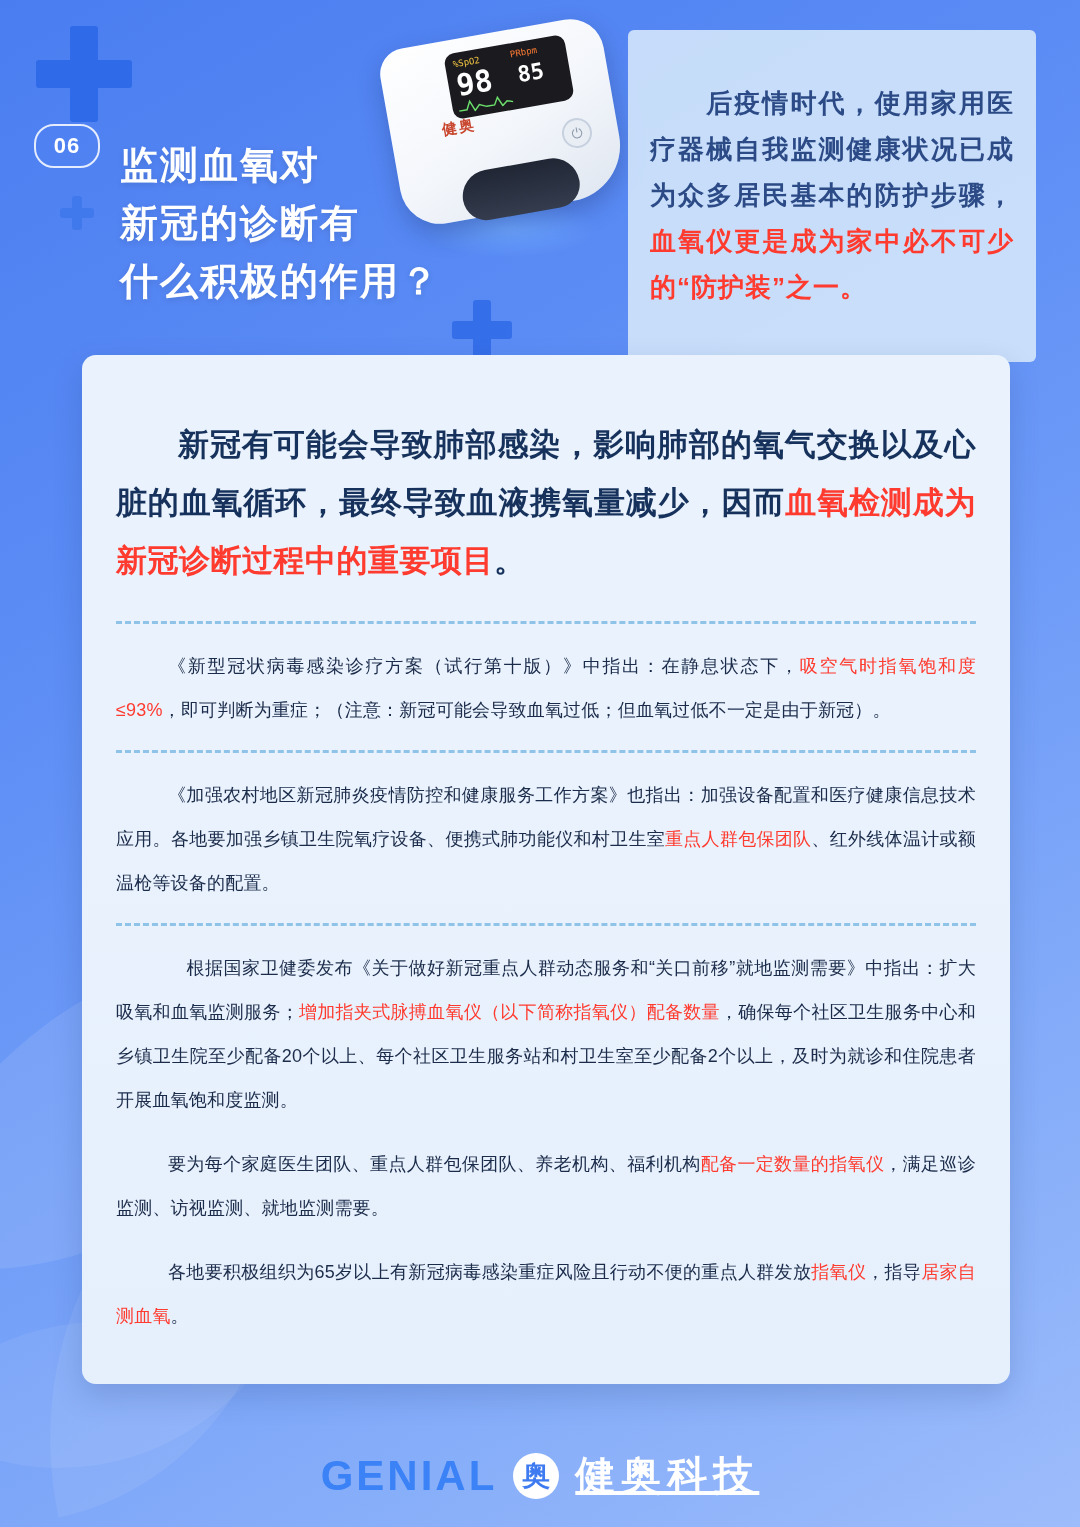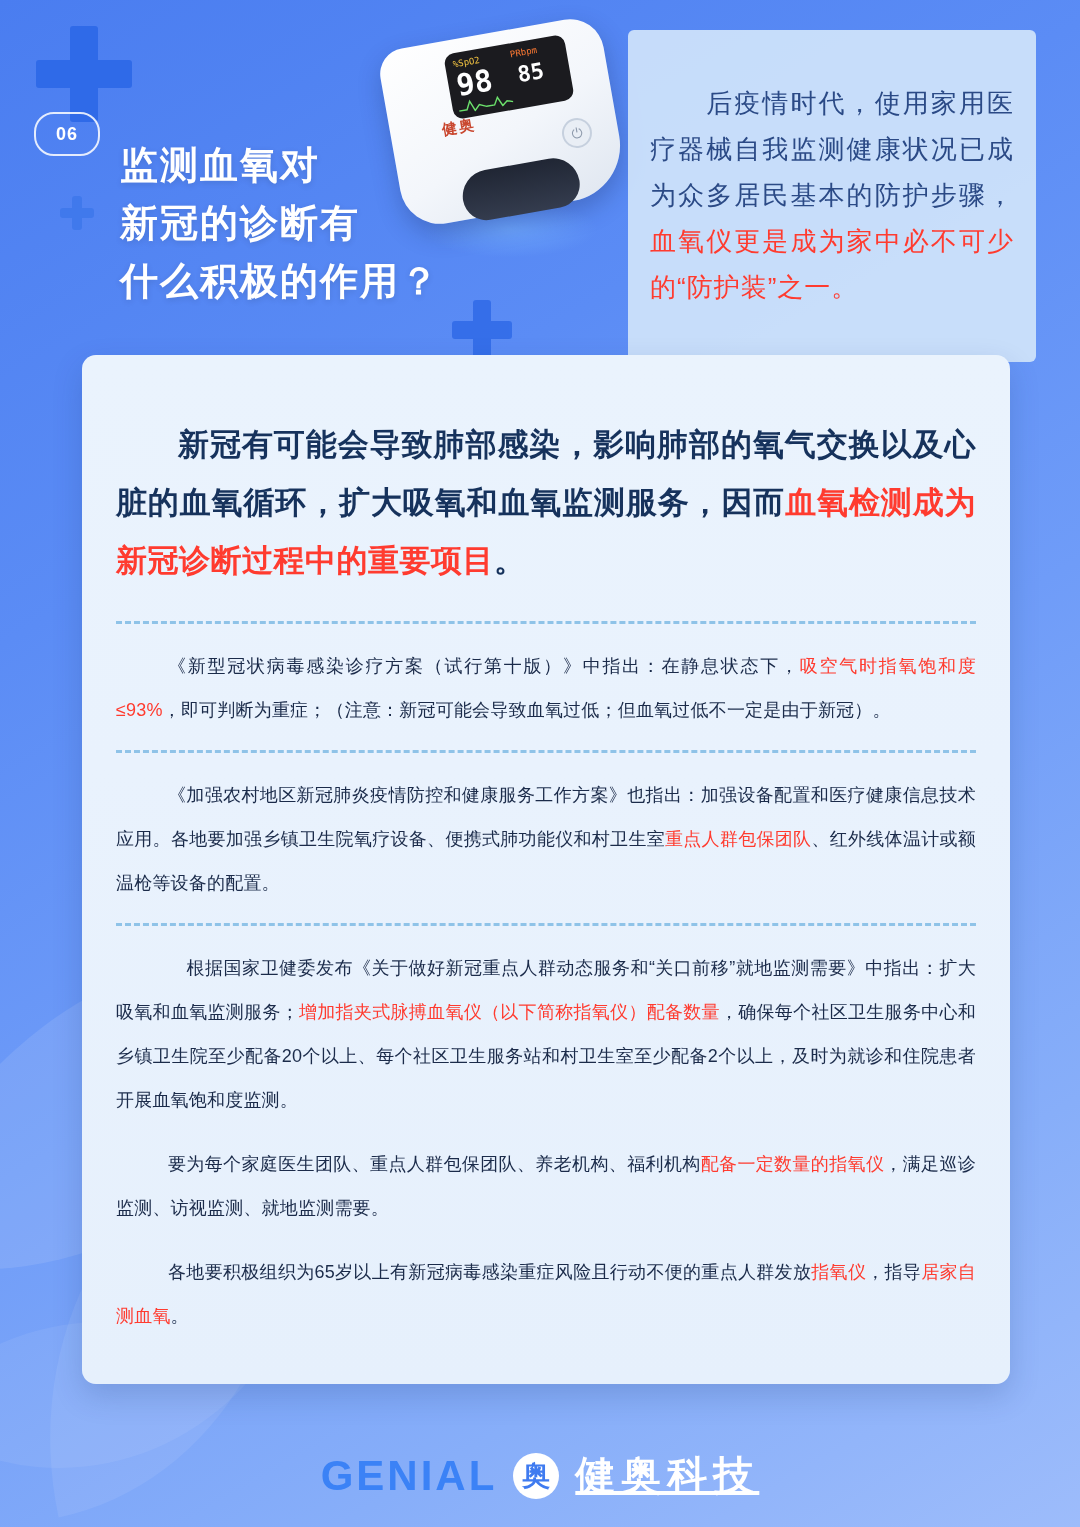--- a/index.html
+++ b/index.html
@@ -47,27 +47,27 @@
   
   .header {
     position: absolute;
     left: 0; top: 0;
     width: 1080px;
     height: 360px;
   }
   .badge {
     position: absolute;
     left: 34px;
-    top: 112px;
+    top: 124px;
     width: 62px;
     height: 40px;
     border: 2px solid rgba(255,255,255,0.85);
     border-radius: 20px;
     color: #ffffff;
-    font-size: 18px;
+    font-size: 22px;
     font-weight: bold;
     display: flex;
     align-items: center;
     justify-content: center;
     letter-spacing: 1px;
   }
   .title {
     position: absolute;
     left: 110px;
     top: 136px;
@@ -168,20 +168,21 @@
   
   .quote-box {
     position: absolute;
     left: 628px;
     top: 30px;
     width: 408px;
     padding: 24px 22px 26px 22px;
     background: rgba(214,232,250,0.88);
     border-radius: 6px;
     box-sizing: border-box;
+    font-weight: bold;
   }
   .quote-text {
     font-size: 26px;
     line-height: 46px;
     color: #2b4a86;
     letter-spacing: 1px;
     text-align: justify;
   }
   .quote-text .hl { color: #ff3b2f; }
 
@@ -295,21 +296,21 @@
     <div class="device-slot"></div>
   </div>
 
   <div class="quote-box">
     <p class="quote-text"><span>　　后疫情时代，使用家用医疗器械自我监测健康状况已成为众多居民基本的防护步骤，</span><span class="hl">血氧仪更是成为家中必不可少的“防护装”之一。</span></p>
   </div>
 </div>
 
 <div class="card">
 
-  <p class="lead"><span>新冠有可能会导致肺部感染，影响肺部的氧气交换以及心脏的血氧循环，扩大吸氧和血氧监测服务，因而</span><span class="hl">血氧检测成为新冠诊断过程中的重要项目</span><span>。</span></p>
+  <p class="lead"><span>新冠有可能会导致肺部感染，影响肺部的氧气交换以及心脏的血氧循环，最终导致血液携氧量减少，因而</span><span class="hl">血氧检测成为新冠诊断过程中的重要项目</span><span>。</span></p>
 
   <div class="divider"></div>
 
   <div class="block">
     <p class="para"><span>《新型冠状病毒感染诊疗方案（试行第十版）》中指出：在静息状态下，</span><span class="hl">吸空气时指氧饱和度≤93%</span><span>，即可判断为重症；（注意：新冠可能会导致血氧过低；但血氧过低不一定是由于新冠）。</span></p>
   </div>
 
   <div class="divider"></div>
 
   <div class="block">

